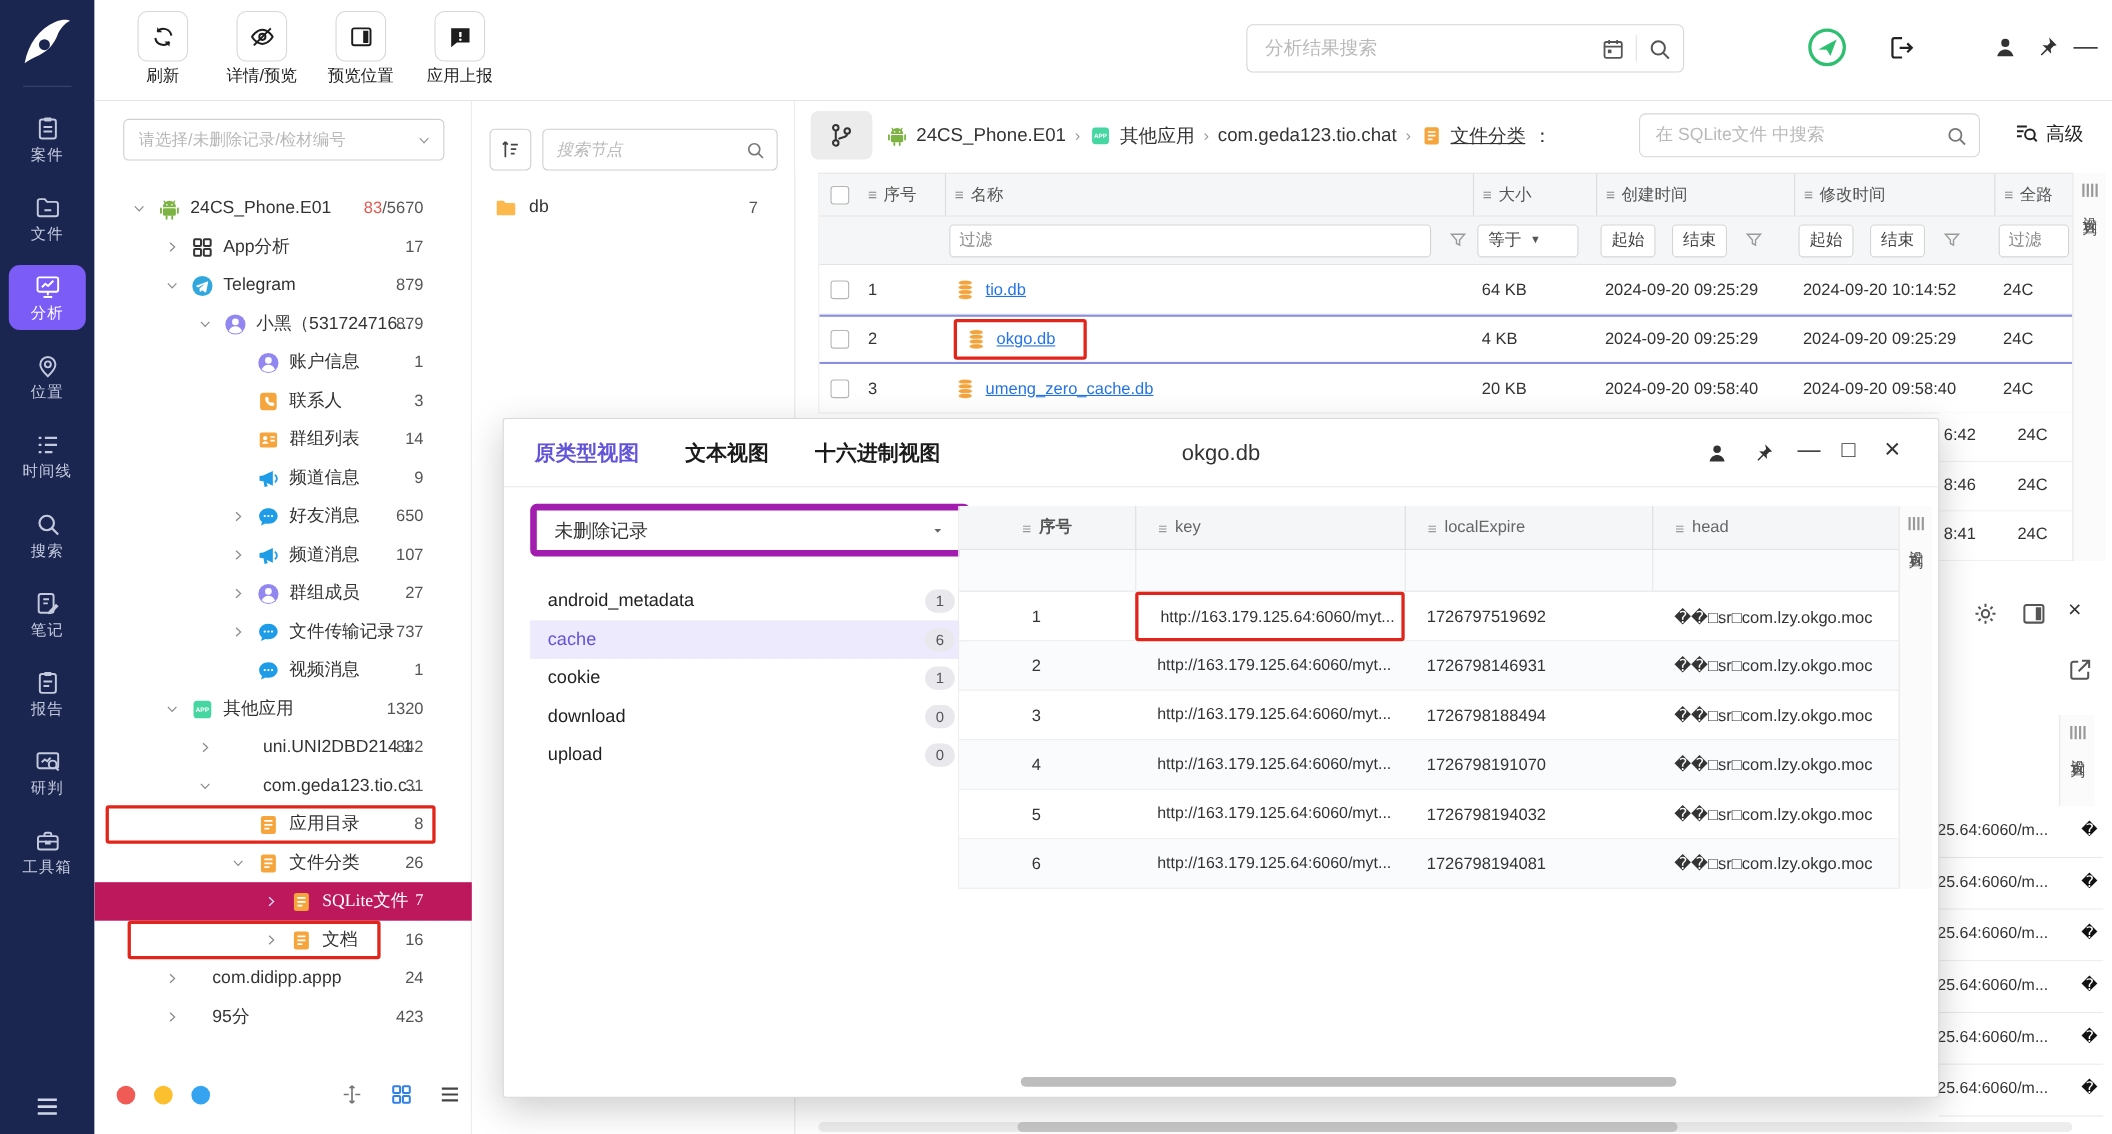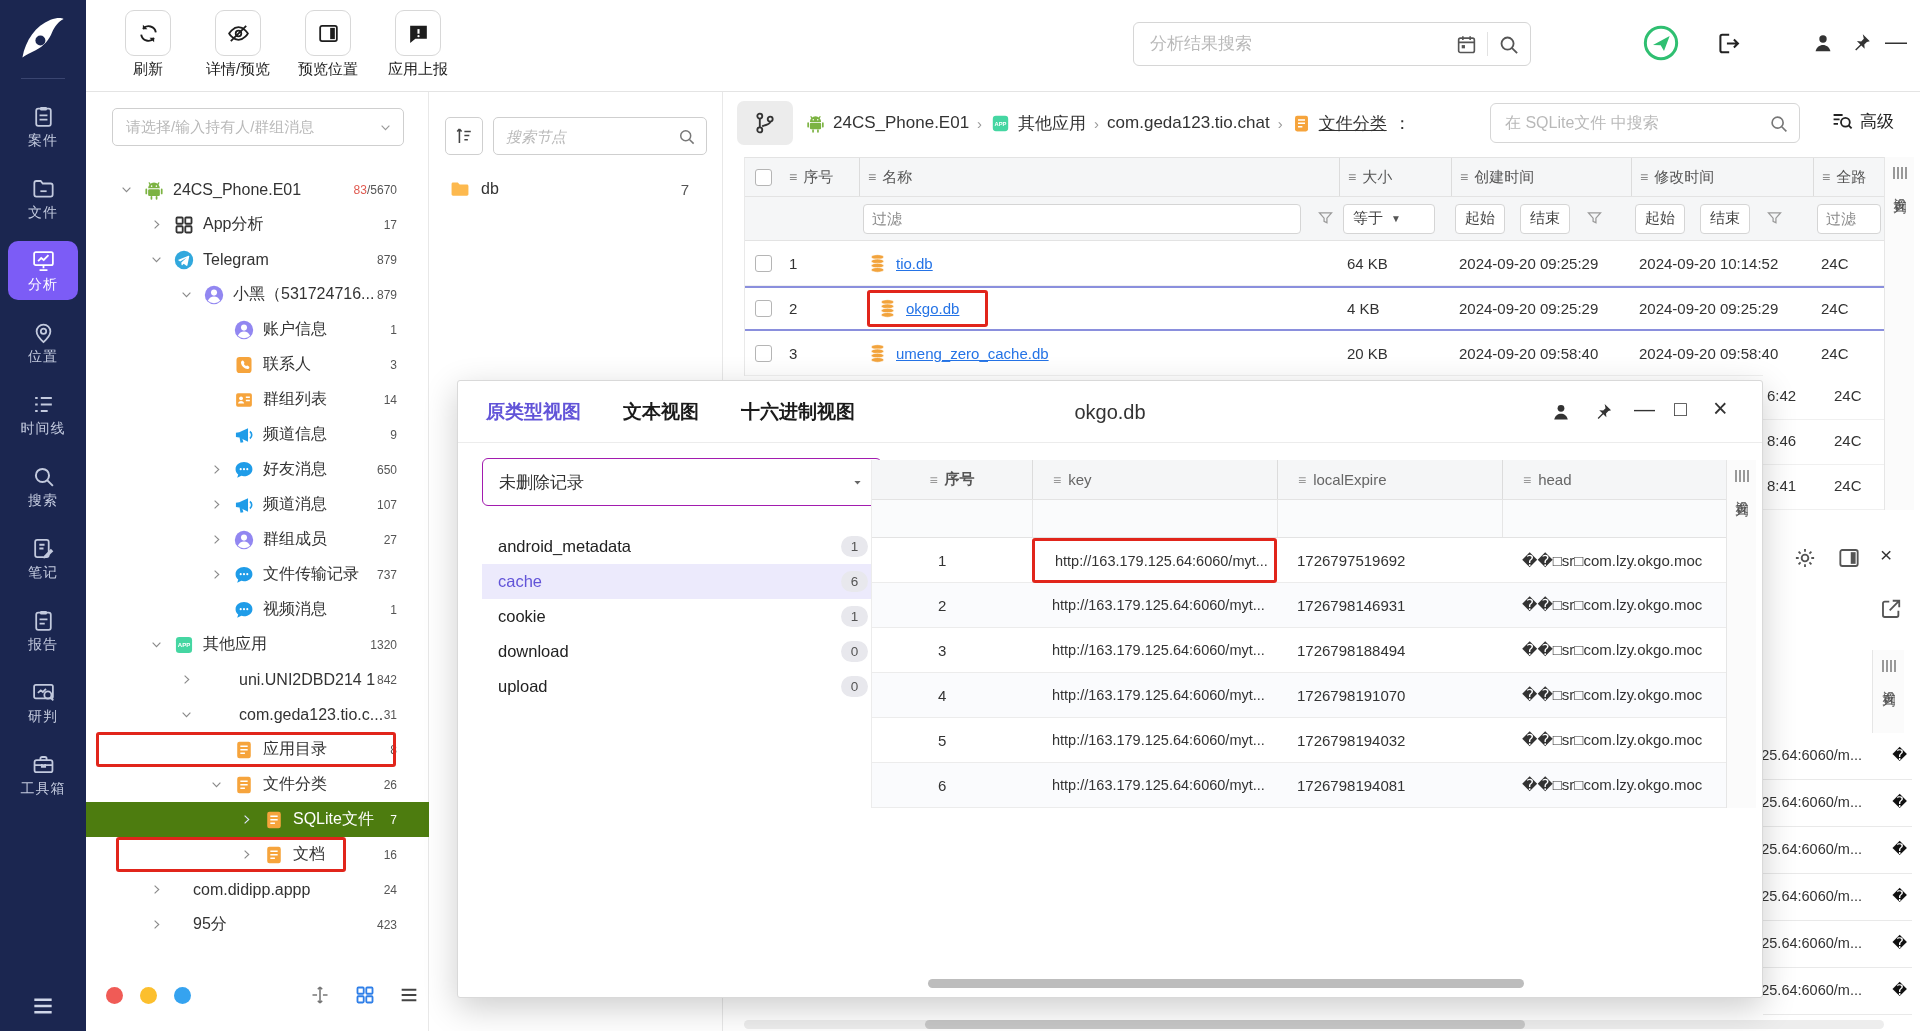--- a/index.html
+++ b/index.html
@@ -42,23 +42,23 @@
   
   .tree-panel { position:absolute; left:86px; top:92px; width:343px; height:939px; background:#fff; border-right:1px solid #e8e8e8; }
   .holder-select { position:absolute; left:26px; top:16px; width:292px; height:38px; border:1px solid #cfcfcf; border-radius:5px; display:flex; align-items:center; padding:0 10px 0 13px; cursor:pointer; }
   .holder-select .ph { flex:1; font-size:15px; color:#b9b9b9; white-space:nowrap; overflow:hidden; }
   .holder-select .ic { width:15px; height:15px; color:#999; }
   .tree { position:absolute; left:0; top:80px; width:343px; }
   .tree-row { position:relative; height:35px; display:flex; align-items:center; font-size:16px; color:#333; cursor:pointer; white-space:nowrap; }
   .tree-row .expander { position:absolute; width:15px; height:15px; color:#8a8a8a; }
   .tree-row .nicon { position:absolute; width:22px; height:22px; }
   .tree-row .nlabel { position:absolute; }
-  .tree-row .ncount { position:absolute; right:32px; font-size:12px; color:#555; }
+  .tree-row .ncount { position:absolute; right:44px; font-size:15px; color:#555; }
   .tree-row .ncount .red { color:#e05a50; }
-  .tree-row.selected { background:#4d7c0f; color:#fff; }
+  .tree-row.selected { background:#be185d; color:#fff;font-family:Liberation Serif, serif; }
   .tree-row.selected .ncount { color:#fff; }
   .tree-row.selected .expander { color:#dfe3ff; }
   .tree-rbox { position:absolute; pointer-events:none; border:3px solid #e1251b; border-radius:3px; }
   .tree-foot { position:absolute; left:0; bottom:22px; width:343px; height:26px; }
   .dot { position:absolute; top:4px; width:17px; height:17px; border-radius:50%; cursor:pointer; }
   .foot-ic { position:absolute; top:1px; width:22px; height:22px; color:#777; cursor:pointer; }
 
   
   .nodes-panel { position:absolute; left:429px; top:92px; width:294px; height:939px; background:#fff; border-right:1px solid #e8e8e8; }
   .np-sort { position:absolute; left:16px; top:25px; width:38px; height:38px; border:1px solid #cfcfcf; border-radius:5px; display:flex; align-items:center; justify-content:center; color:#444; cursor:pointer; }
@@ -133,21 +133,21 @@
 
   
   .dialog { position:absolute; left:457px; top:380px; width:1306px; height:618px; background:#fff; border:1px solid #d9d9d9; border-radius:3px; box-shadow:0 10px 34px rgba(0,0,0,.20); z-index:20; }
   .dlg-head { position:absolute; left:0; top:0; width:100%; height:62px; border-bottom:1px solid #ececec; }
   .dlg-tabs { position:absolute; left:28px; top:0; height:62px; display:flex; align-items:center; gap:42px; }
   .dlg-tab { font-size:19px; font-weight:bold; color:#1a1a1a; cursor:pointer; }
   .dlg-tab.active { color:#6254d8; }
   .dlg-title { position:absolute; left:0; right:0; top:0; height:62px; display:flex; align-items:center; justify-content:center; font-size:20px; color:#333; pointer-events:none; }
   .dlg-ic { position:absolute; top:20px; width:22px; height:22px; color:#333; cursor:pointer; }
   .dlg-glyph { position:absolute; top:16px; font-size:21px; color:#333; cursor:pointer; }
-  .dlg-dd { position:absolute; left:24px; top:77px; width:400px; height:48px; border:1px solid #a21caf; border-radius:6px; display:flex; align-items:center; padding:0 16px; cursor:pointer; }
+  .dlg-dd { position:absolute; left:24px; top:77px; width:400px; height:48px; border:6px solid #a21caf; border-radius:6px; display:flex; align-items:center; padding:0 16px; cursor:pointer; }
   .dlg-dd .v { flex:1; font-size:17px; color:#333; }
   .dlg-dd .ic { width:15px; height:15px; color:#666; }
   .dlg-list { position:absolute; left:24px; top:148px; width:400px; }
   .dlg-li { height:35px; display:flex; align-items:center; padding:0 14px 0 16px; font-size:16.5px; color:#222; cursor:pointer; }
   .dlg-li .pill { margin-left:auto; min-width:27px; height:21px; border-radius:11px; background:#e8e8ed; color:#555; font-size:13.5px; display:flex; align-items:center; justify-content:center; padding:0 7px; }
   .dlg-li.selected { background:#eceafc; color:#6254d8; }
   .dlg-table { position:absolute; left:413px; top:79px; width:855px; font-size:15px; border-left:1px solid #ececec; }
   .dgrid { display:grid; grid-template-columns:160px 245px 225px 225px; align-items:center; }
   .dhead { height:40px; background:#f5f6f7; border-bottom:1px solid #e3e3e3; color:#666; }
   .dhead > div { display:flex; align-items:center; height:100%; padding-left:20px; }
@@ -373,21 +373,21 @@
         <svg viewBox="0 0 24 24" xmlns="http://www.w3.org/2000/svg">
           <path d="M13.8 3.2l7 7-2.9.7-2.6 2.6.4 4.3-3.4-3.4-5.1 5.1-1-1 5.1-5.1-3.4-3.4 4.3.4 2.6-2.6z" fill="currentColor"></path>
         </svg>
       </span>
     <span class="win-glyph" style="left:1799px">—</span>
 
   </header>
 
   <section class="tree-panel">
     <div class="holder-select">
-      <span class="ph">请选择/输入持有人/群组消息</span>
+      <span class="ph">请选择/未删除记录/检材编号</span>
       <span class="ic">
           <svg viewBox="0 0 24 24" xmlns="http://www.w3.org/2000/svg">
             <path d="M5.8 9l6.2 6.6L18.2 9" fill="none" stroke="currentColor" stroke-width="1.8"></path>
           </svg>
         </span>
     </div>
     <div class="tree" id="treeList">
         <div class="tree-row">
           <span class="expander ic" style="left:33px">
             <svg viewBox="0 0 24 24" xmlns="http://www.w3.org/2000/svg">

